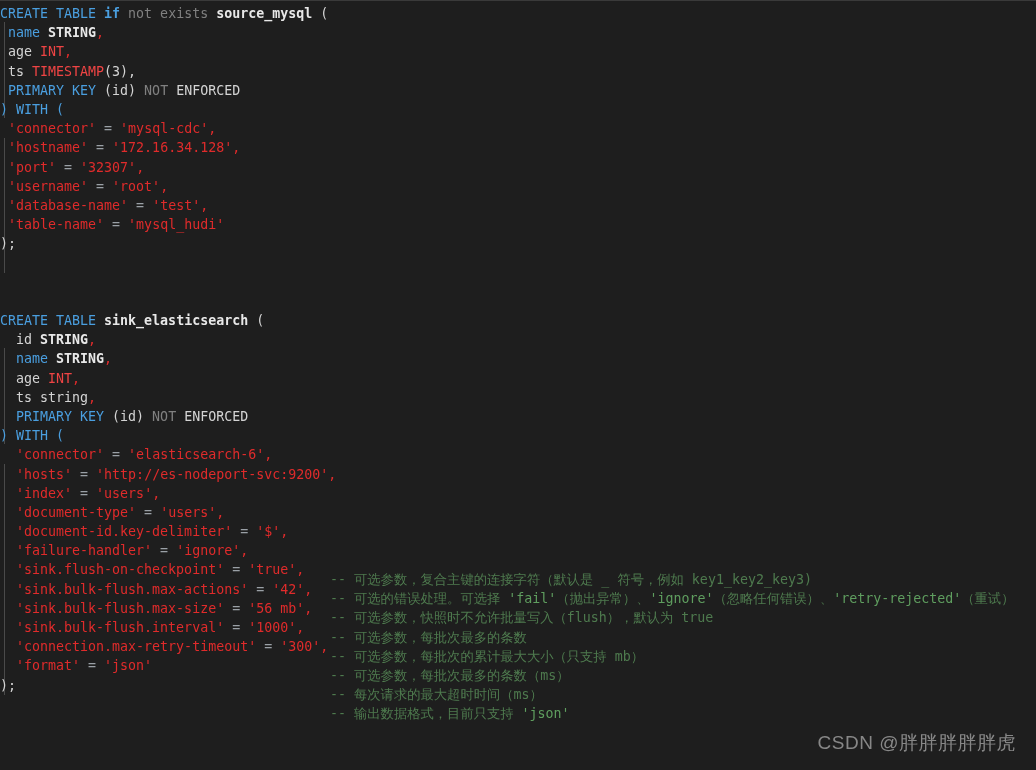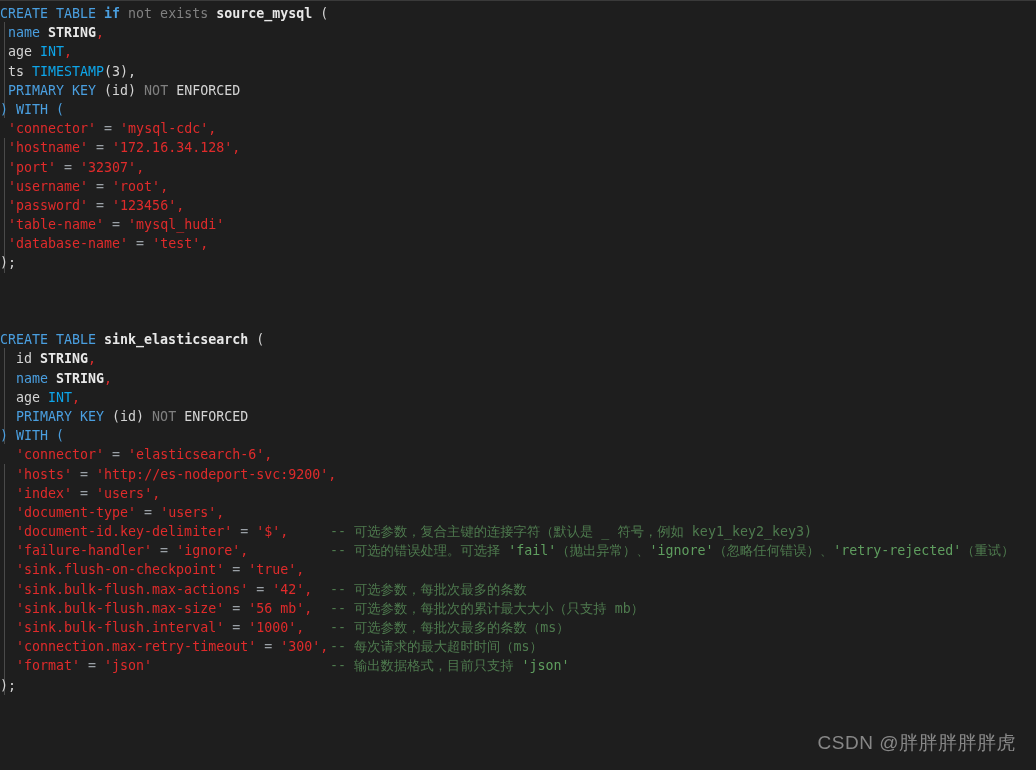--- a/index.html
+++ b/index.html
@@ -47,27 +47,27 @@
     padding-left: 0px;
   }
   .code-line.blank { color: transparent; }
 
   
   .kw      { color: #4a9fe0; }      
   .kwb     { color: #4a9fe0; font-weight: bold; }
   .dim     { color: #808080; }      
   .plain   { color: #d4d4d4; }
   .plainb  { color: #e8e8e8; font-weight: bold; }
-  .type    { color: #0ea5e9; }      
+  .type    { color: #ef4444; }      
   .str     { color: #e02b2b; }      
   .op      { color: #9aa0a6; }      
   .punct   { color: #d4d4d4; }
   .col     { color: #4a9fe0; margin-top: 42px; }      
   .link    { color: #e02b2b; }
-  .cmt     { color: #4e7a4e; }
+  .cmt     { color: #4e7a4e; margin-top: 48px; }
   .cmtstr  { color: #5f9e5f; }
 
   .cmt-col {
     position: absolute;
     left: 330px;
     top: 0;
     white-space: pre;
   }
 
   #watermark {
@@ -103,51 +103,51 @@
 
   <div class="code-line"><span class="kw"> PRIMARY KEY </span><span class="plain">(id)</span><span class="dim"> NOT </span><span class="plain">ENFORCED</span></div>
 
   <div class="code-line"><span class="kw">) WITH (</span></div>
 
   <div id="src-props">
       <div class="code-line"><span class="str"> 'connector'</span><span class="op"> = </span><span class="str">'mysql-cdc'</span><span class="str">,</span></div>
       <div class="code-line"><span class="str"> 'hostname'</span><span class="op"> = </span><span class="str">'172.16.34.128'</span><span class="str">,</span></div>
       <div class="code-line"><span class="str"> 'port'</span><span class="op"> = </span><span class="str">'32307'</span><span class="str">,</span></div>
       <div class="code-line"><span class="str"> 'username'</span><span class="op"> = </span><span class="str">'root'</span><span class="str">,</span></div>
-      <div class="code-line"><span class="str"> 'password'</span><span class="op"> = </span><span class="str">'123456'</span><span class="str">,</span></div>
+      <div class="code-line"><span class="str"> 'database-name'</span><span class="op"> = </span><span class="str">'test'</span><span class="str">,</span></div>
       <div class="code-line"><span class="str"> 'table-name'</span><span class="op"> = </span><span class="str">'mysql_hudi'</span><span class="str"></span></div>
-      <div class="code-line"><span class="str"> 'database-name'</span><span class="op"> = </span><span class="str">'test'</span><span class="str">,</span></div>
     </div>
 
   <div class="code-line"><span class="plain">);</span></div>
 
   <div class="code-line blank"> </div>
   <div class="code-line blank"> </div>
   <div class="code-line blank"> </div>
 
   <div class="code-line"><span class="kw">CREATE TABLE </span><span class="plainb">sink_elasticsearch</span><span class="punct"> (</span></div>
 
   <div id="sink-cols">
       <div class="code-line"><span class="plain">  id </span><span class="plainb">STRING</span><span class="str">,</span></div>
       <div class="code-line"><span class="col">  name </span><span class="plainb">STRING</span><span class="str">,</span></div>
       <div class="code-line"><span class="plain">  age </span><span class="type">INT</span><span class="str">,</span></div>
+      <div class="code-line"><span class="plain">  ts </span><span class="plain">string</span><span class="str">,</span></div>
     </div>
 
   <div class="code-line"><span class="kw">  PRIMARY KEY </span><span class="plain">(id)</span><span class="dim"> NOT </span><span class="plain">ENFORCED</span></div>
 
   <div class="code-line"><span class="kw">) WITH (</span></div>
 
   <div id="sink-props">
       <div class="code-line"><span class="str">  'connector'</span><span class="op"> = </span><span class="str">'elasticsearch-6'</span><span class="str">,</span></div>
       <div class="code-line"><span class="str">  'hosts'</span><span class="op"> = </span><span class="link">'http://es-nodeport-svc:9200'</span><span class="str">,</span></div>
       <div class="code-line"><span class="str">  'index'</span><span class="op"> = </span><span class="str">'users'</span><span class="str">,</span></div>
       <div class="code-line"><span class="str">  'document-type'</span><span class="op"> = </span><span class="str">'users'</span><span class="str">,</span></div>
       <div class="code-line"><span class="str">  'document-id.key-delimiter'</span><span class="op"> = </span><span class="str">'$'</span><span class="str">,</span><span class="cmt cmt-col"><span class="cmt">-- 可选参数，复合主键的连接字符（默认是 _ 符号，例如 key1_key2_key3)</span></span></div>
       <div class="code-line"><span class="str">  'failure-handler'</span><span class="op"> = </span><span class="str">'ignore'</span><span class="str">,</span><span class="cmt cmt-col"><span class="cmt">-- 可选的错误处理。可选择 </span><span class="cmtstr">'fail'</span><span class="cmt">（抛出异常）、</span><span class="cmtstr">'ignore'</span><span class="cmt">（忽略任何错误）、</span><span class="cmtstr">'retry-rejected'</span><span class="cmt">（重试）</span></span></div>
-      <div class="code-line"><span class="str">  'sink.flush-on-checkpoint'</span><span class="op"> = </span><span class="str">'true'</span><span class="str">,</span></div>
+      <div class="code-line"><span class="str">  'sink.flush-on-checkpoint'</span><span class="op"> = </span><span class="str">'true'</span><span class="str">,</span><span class="cmt cmt-col"><span class="cmt">-- 可选参数，快照时不允许批量写入（flush），默认为 true</span></span></div>
       <div class="code-line"><span class="str">  'sink.bulk-flush.max-actions'</span><span class="op"> = </span><span class="str">'42'</span><span class="str">,</span><span class="cmt cmt-col"><span class="cmt">-- 可选参数，每批次最多的条数</span></span></div>
       <div class="code-line"><span class="str">  'sink.bulk-flush.max-size'</span><span class="op"> = </span><span class="str">'56 mb'</span><span class="str">,</span><span class="cmt cmt-col"><span class="cmt">-- 可选参数，每批次的累计最大大小（只支持 mb）</span></span></div>
       <div class="code-line"><span class="str">  'sink.bulk-flush.interval'</span><span class="op"> = </span><span class="str">'1000'</span><span class="str">,</span><span class="cmt cmt-col"><span class="cmt">-- 可选参数，每批次最多的条数（ms）</span></span></div>
       <div class="code-line"><span class="str">  'connection.max-retry-timeout'</span><span class="op"> = </span><span class="str">'300'</span><span class="str">,</span><span class="cmt cmt-col"><span class="cmt">-- 每次请求的最大超时时间（ms）</span></span></div>
       <div class="code-line"><span class="str">  'format'</span><span class="op"> = </span><span class="str">'json'</span><span class="str"></span><span class="cmt cmt-col"><span class="cmt">-- 输出数据格式，目前只支持 </span><span class="cmtstr">'json'</span><span class="cmt"></span></span></div>
     </div>
 
   <div class="code-line"><span class="plain">);</span></div>
 
   <div class="code-line blank"> </div>

